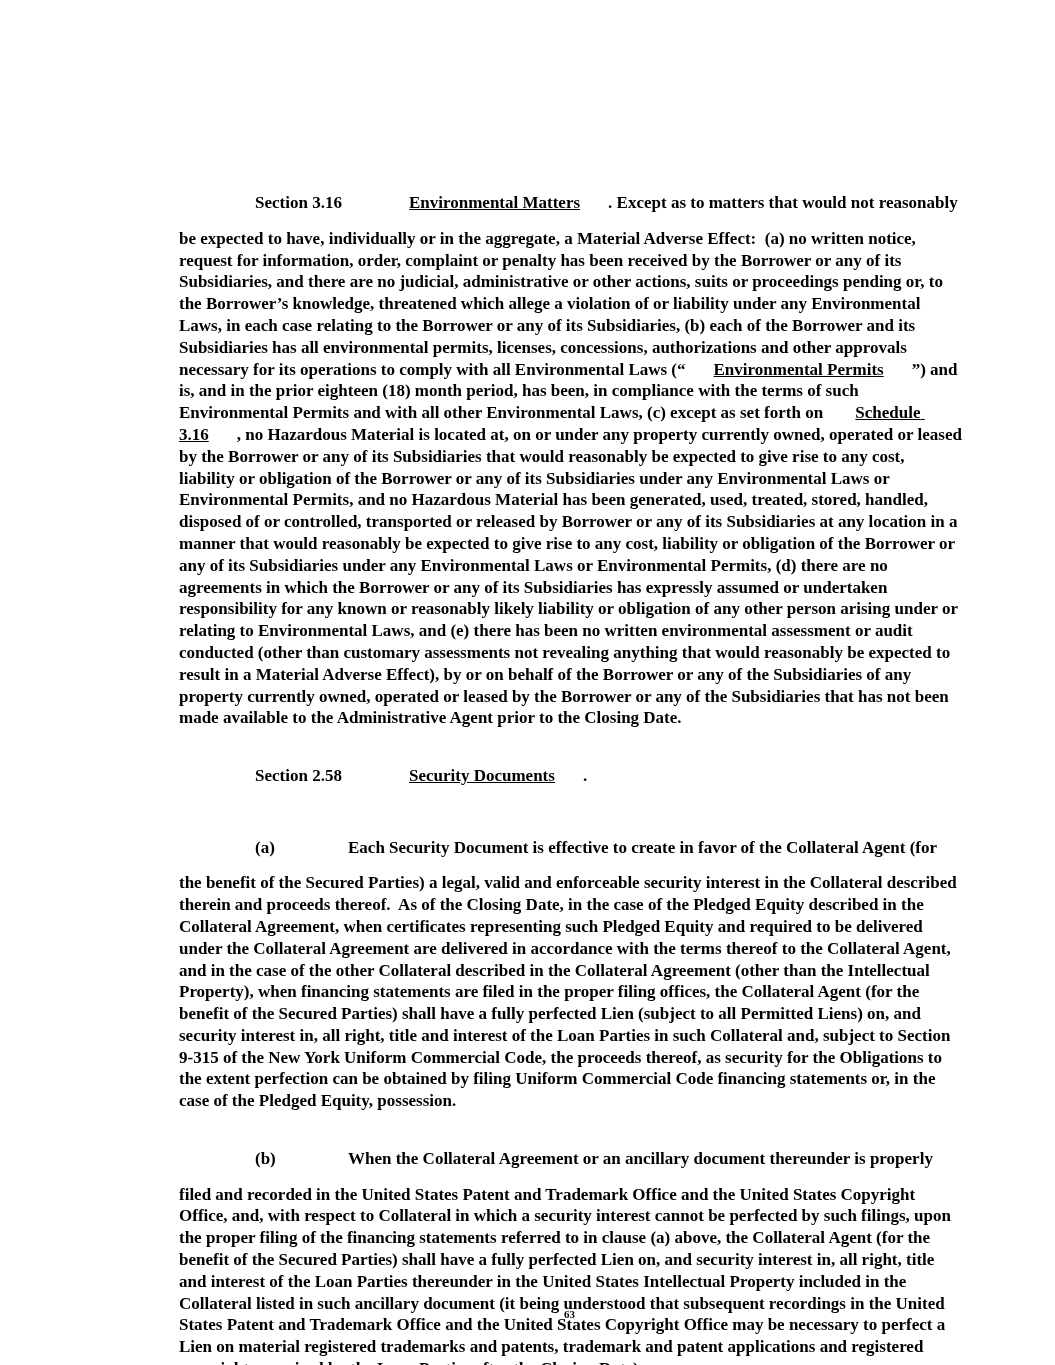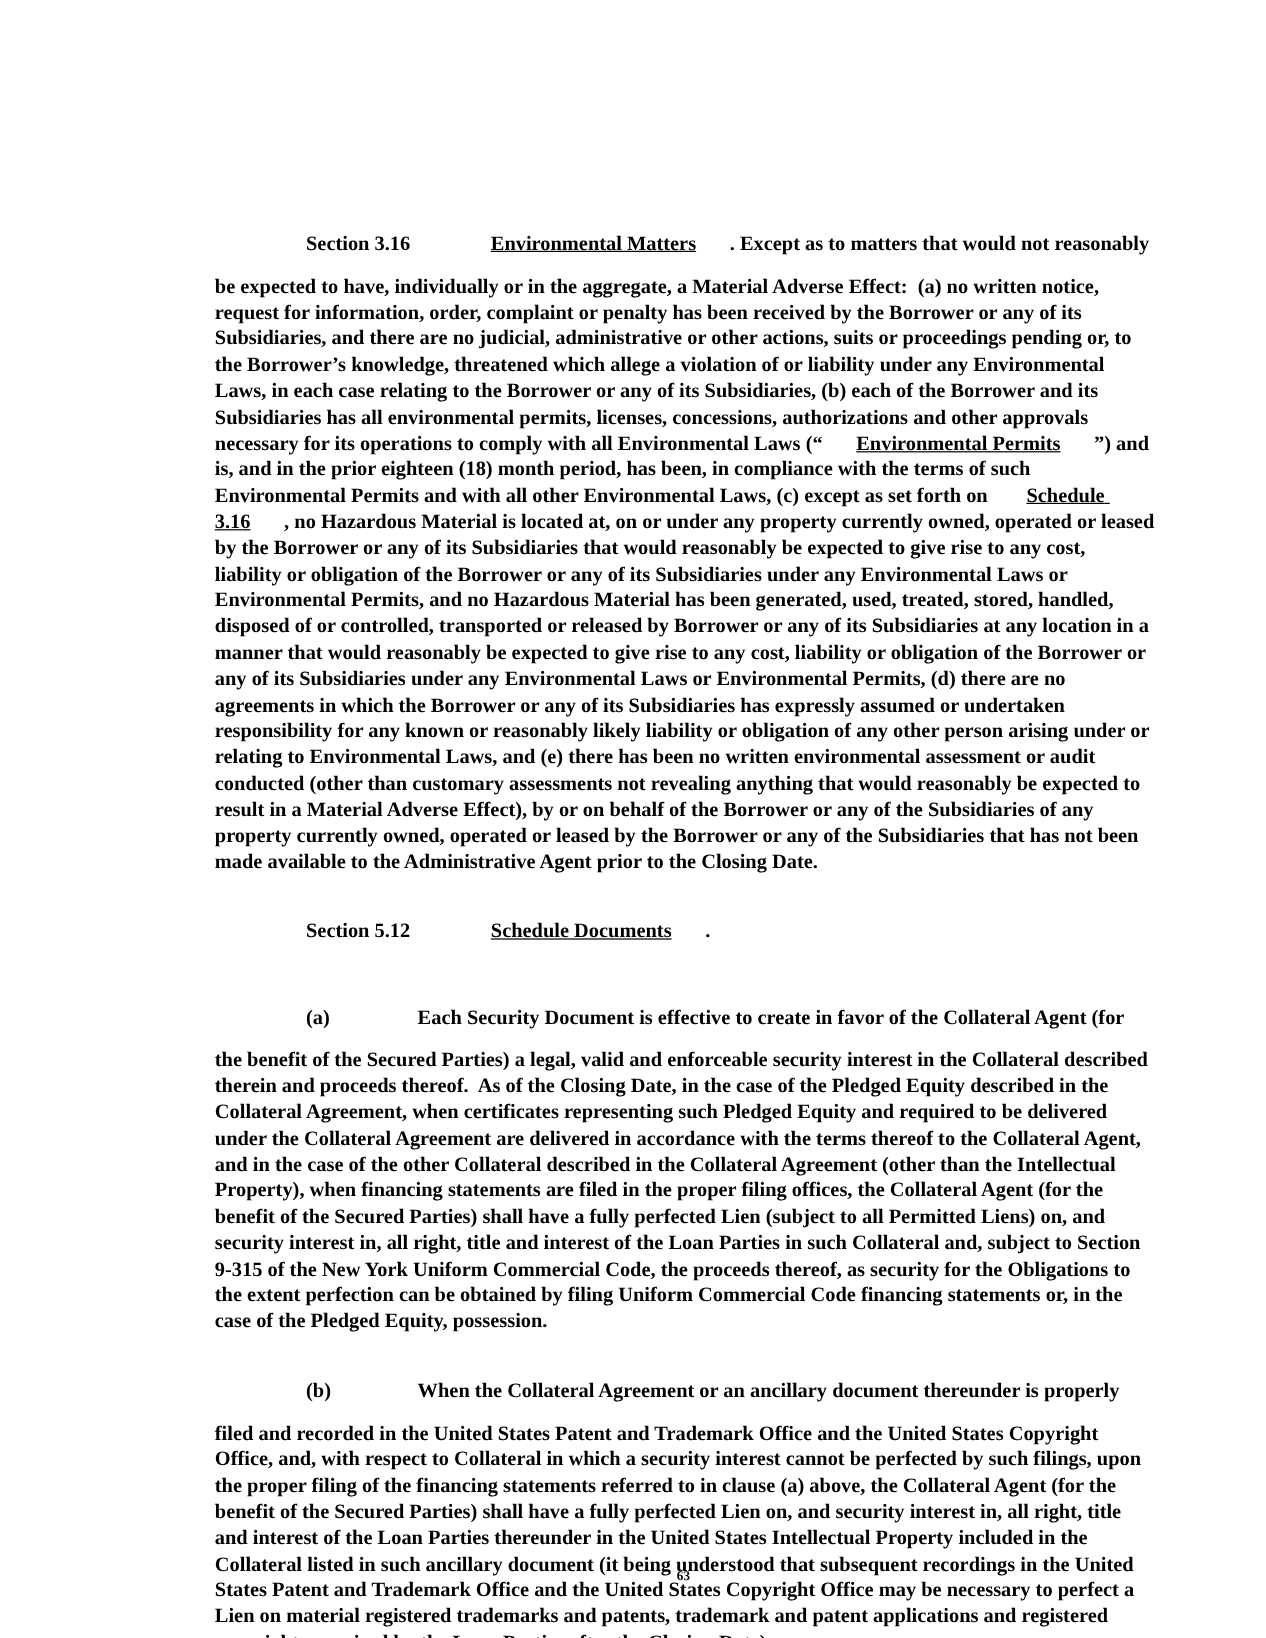--- a/index.html
+++ b/index.html
@@ -48,21 +48,21 @@
 </head>
 <body>
 
 <div class="content">
 
   <p class="para">
     <span class="tab-label tab-wide">Section 3.16</span><span class="u">Environmental Matters</span><span>. Except as to matters that would not reasonably be expected to have, individually or in the aggregate, a Material Adverse Effect:  (a) no written notice, request for information, order, complaint or penalty has been received by the Borrower or any of its Subsidiaries, and there are no judicial, administrative or other actions, suits or proceedings pending or, to the Borrower’s knowledge, threatened which allege a violation of or liability under any Environmental Laws, in each case relating to the Borrower or any of its Subsidiaries, (b) each of the Borrower and its Subsidiaries has all environmental permits, licenses, concessions, authorizations and other approvals necessary for its operations to comply with all Environmental Laws (“</span><span class="u">Environmental Permits</span><span>”) and is, and in the prior eighteen (18) month period, has been, in compliance with the terms of such Environmental Permits and with all other Environmental Laws, (c) except as set forth on </span><span class="u">Schedule 3.16</span><span>, no Hazardous Material is located at, on or under any property currently owned, operated or leased by the Borrower or any of its Subsidiaries that would reasonably be expected to give rise to any cost, liability or obligation of the Borrower or any of its Subsidiaries under any Environmental Laws or Environmental Permits, and no Hazardous Material has been generated, used, treated, stored, handled, disposed of or controlled, transported or released by Borrower or any of its Subsidiaries at any location in a manner that would reasonably be expected to give rise to any cost, liability or obligation of the Borrower or any of its Subsidiaries under any Environmental Laws or Environmental Permits, (d) there are no agreements in which the Borrower or any of its Subsidiaries has expressly assumed or undertaken responsibility for any known or reasonably likely liability or obligation of any other person arising under or relating to Environmental Laws, and (e) there has been no written environmental assessment or audit conducted (other than customary assessments not revealing anything that would reasonably be expected to result in a Material Adverse Effect), by or on behalf of the Borrower or any of the Subsidiaries of any property currently owned, operated or leased by the Borrower or any of the Subsidiaries that has not been made available to the Administrative Agent prior to the Closing Date.</span>
   </p>
 
   <p class="para">
-    <span class="tab-label tab-wide">Section 5.12</span><span class="u">Schedule Documents</span><span>.</span>
+    <span class="tab-label tab-wide">Section 2.58</span><span class="u">Security Documents</span><span>.</span>
   </p>
 
   <p class="para">
     <span class="tab-label tab-narrow">(a)</span><span>Each Security Document is effective to create in favor of the Collateral Agent (for the benefit of the Secured Parties) a legal, valid and enforceable security interest in the Collateral described therein and proceeds thereof.  As of the Closing Date, in the case of the Pledged Equity described in the Collateral Agreement, when certificates representing such Pledged Equity and required to be delivered under the Collateral Agreement are delivered in accordance with the terms thereof to the Collateral Agent, and in the case of the other Collateral described in the Collateral Agreement (other than the Intellectual Property), when financing statements are filed in the proper filing offices, the Collateral Agent (for the benefit of the Secured Parties) shall have a fully perfected Lien (subject to all Permitted Liens) on, and security interest in, all right, title and interest of the Loan Parties in such Collateral and, subject to Section 9-315 of the New York Uniform Commercial Code, the proceeds thereof, as security for the Obligations to the extent perfection can be obtained by filing Uniform Commercial Code financing statements or, in the case of the Pledged Equity, possession.</span>
   </p>
 
   <p class="para">
     <span class="tab-label tab-narrow">(b)</span><span>When the Collateral Agreement or an ancillary document thereunder is properly filed and recorded in the United States Patent and Trademark Office and the United States Copyright Office, and, with respect to Collateral in which a security interest cannot be perfected by such filings, upon the proper filing of the financing statements referred to in clause (a) above, the Collateral Agent (for the benefit of the Secured Parties) shall have a fully perfected Lien on, and security interest in, all right, title and interest of the Loan Parties thereunder in the United States Intellectual Property included in the Collateral listed in such ancillary document (it being understood that subsequent recordings in the United States Patent and Trademark Office and the United States Copyright Office may be necessary to perfect a Lien on material registered trademarks and patents, trademark and patent applications and registered copyrights acquired by the Loan Parties after the Closing Date).</span>
   </p>
 

